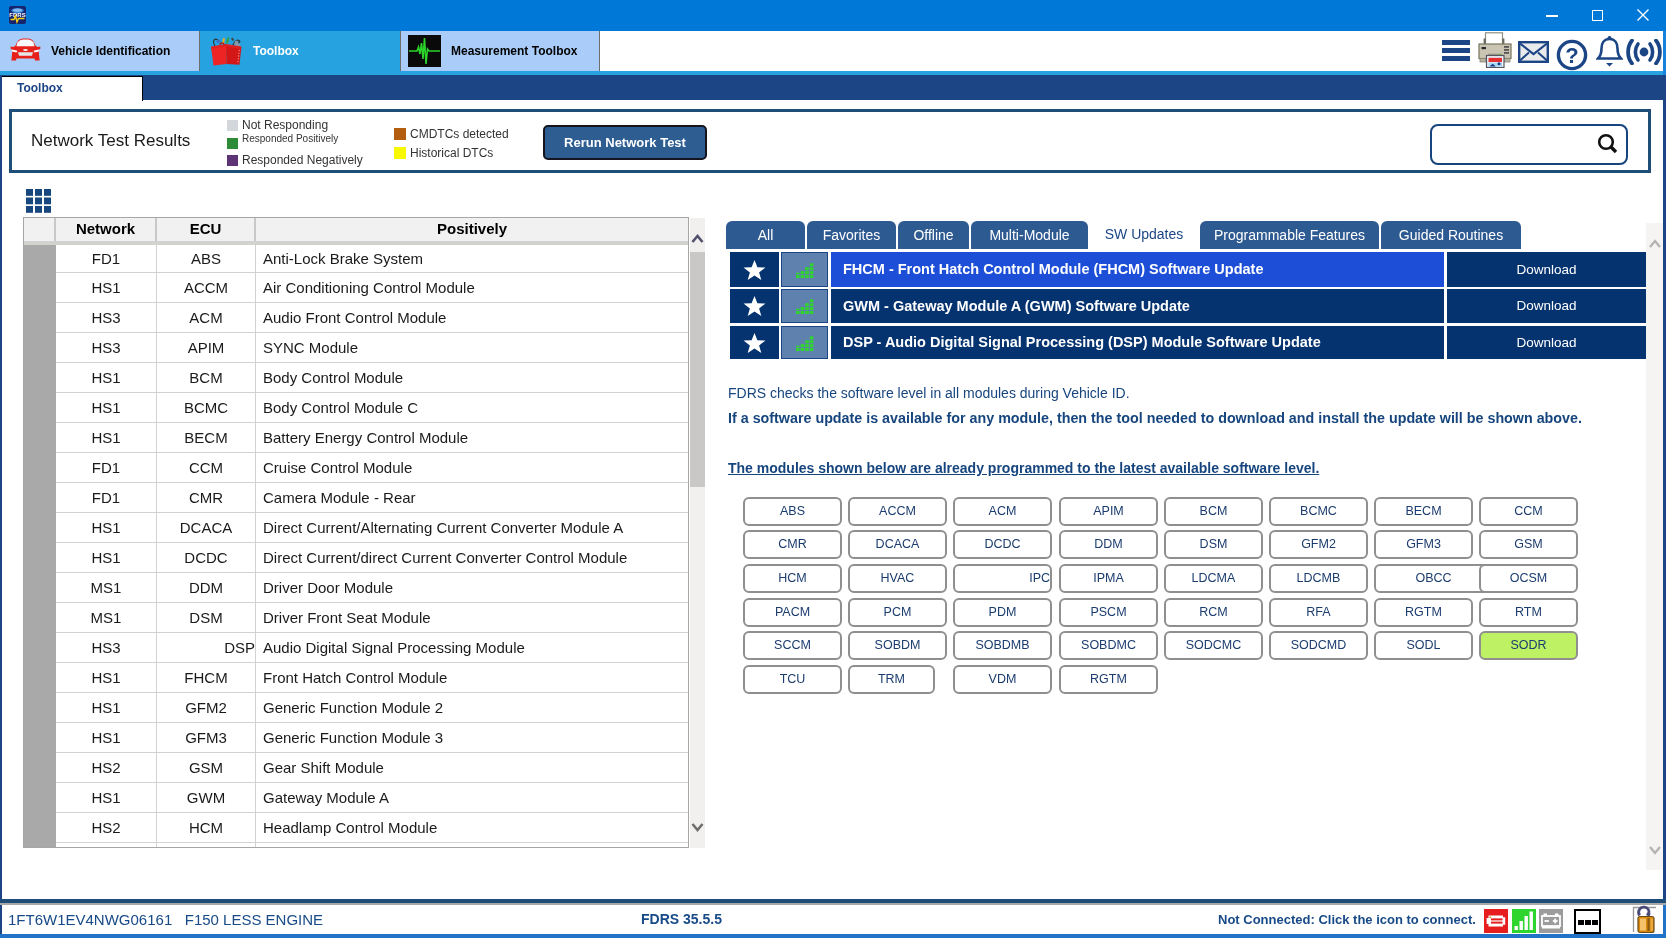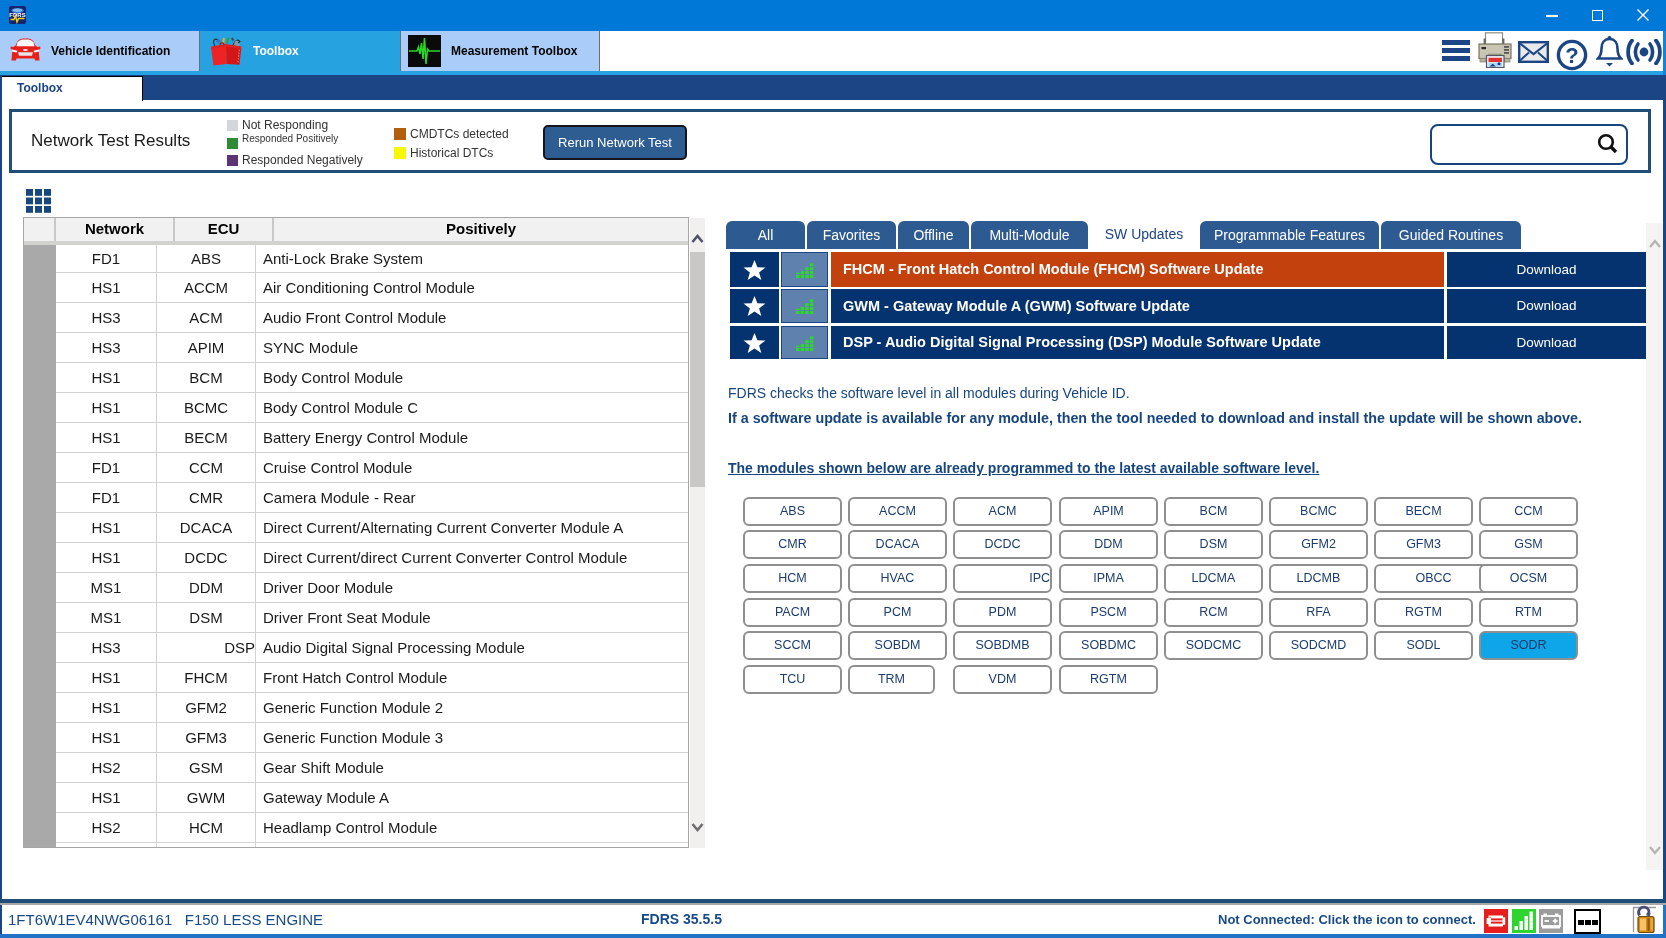--- a/index.html
+++ b/index.html
@@ -132,41 +132,41 @@
 <div class="a" style="left:242px;top:118px;font-size:12px;color:#333">Not Responding</div>
 <div class="a" style="left:227px;top:137.5px;width:11px;height:11px;background:#2E8B35"></div>
 <div class="a" style="left:242px;top:133px;font-size:10px;color:#333">Responded Positively</div>
 <div class="a" style="left:227px;top:155px;width:11px;height:11px;background:#5C3375"></div>
 <div class="a" style="left:242px;top:153px;font-size:12px;color:#333">Responded Negatively</div>
 <div class="a" style="left:394px;top:128px;width:12px;height:12px;background:#B35E0F"></div>
 <div class="a" style="left:410px;top:127px;font-size:12px;color:#333">CMDTCs detected</div>
 <div class="a" style="left:394px;top:147px;width:12px;height:12px;background:#F8F800"></div>
 <div class="a" style="left:410px;top:146px;font-size:12px;color:#333">Historical DTCs</div>
 
-<div class="a" style="left:543px;top:125px;width:144px;height:35px;background:#2E5D92;border:2px solid #15151F;border-radius:5px;color:#fff;font-size:13px;font-weight:normal;text-align:center;line-height:31px">Rerun Network Test</div>
+<div class="a" style="left:543px;top:125px;width:164px;height:35px;background:#2E5D92;border:2px solid #15151F;border-radius:5px;color:#fff;font-size:13px;font-weight:bold;text-align:center;line-height:31px">Rerun Network Test</div>
 <div class="a" style="left:1430px;top:124px;width:198px;height:41px;border:2px solid #16457E;border-radius:8px;background:#fff"></div>
 <svg class="a" style="left:1596px;top:132px" width="24" height="25" viewBox="0 0 24 25">
  <circle cx="10" cy="10" r="6.8" fill="none" stroke="#111" stroke-width="2.6"></circle>
  <line x1="14.8" y1="14.8" x2="20" y2="20" stroke="#111" stroke-width="3.4"></line>
 </svg>
 <svg class="a" style="left:26px;top:189px" width="25" height="24" viewBox="0 0 25 24">
 <rect x="0" y="0.0" width="7" height="6.8" fill="#17477F"></rect>
       <rect x="9" y="0.0" width="7" height="6.8" fill="#17477F"></rect>
       <rect x="18" y="0.0" width="7" height="6.8" fill="#17477F"></rect>
       <rect x="0" y="8.5" width="7" height="6.8" fill="#17477F"></rect>
       <rect x="9" y="8.5" width="7" height="6.8" fill="#17477F"></rect>
       <rect x="18" y="8.5" width="7" height="6.8" fill="#17477F"></rect>
       <rect x="0" y="17.0" width="7" height="6.8" fill="#17477F"></rect>
       <rect x="9" y="17.0" width="7" height="6.8" fill="#17477F"></rect>
       <rect x="18" y="17.0" width="7" height="6.8" fill="#17477F"></rect>
     </svg>
 <div class="a" style="left:23px;top:217px;width:666px;height:631px;border:1px solid #A6A6A6;background:#fff;overflow:hidden">
 <div style="display:flex;height:27px;background:#F1F1F1;border-bottom:4px solid #D2D2CE;font-weight:bold;font-size:15px;color:#000;text-align:center;line-height:22px">
 <div style="width:32px;border-right:2px solid #C8C8C8"></div>
-<div style="width:119px;border-right:2px solid #C8C8C8">Network</div>
+<div style="width:101px;border-right:2px solid #C8C8C8">Network</div>
 <div style="width:99px;border-right:2px solid #C8C8C8">ECU</div>
 <div style="flex:1">Positively</div>
 </div>
 <div style="display:flex;height:28px;font-size:15px;color:#1a1a1a;line-height:27px">
 <div style="width:32px"></div>
 <div style="width:101px;text-align:center;border-right:1px solid #D2D2D2;border-bottom:1px solid #D2D2D2">FD1</div>
 <div style="width:99px;text-align:center;border-right:1px solid #D2D2D2;border-bottom:1px solid #D2D2D2">ABS</div>
 <div style="flex:1;padding-left:7px;border-bottom:1px solid #D2D2D2">Anti-Lock Brake System</div>
 </div>
 <div style="display:flex;height:30px;font-size:15px;color:#1a1a1a;line-height:29px">
@@ -320,21 +320,21 @@
         <rect x="4.6" y="9.1" width="3.6" height="3.0" fill="#2FD42F"></rect>
         <rect x="9.2" y="13.0" width="3.6" height="3.0" fill="#2FD42F"></rect>
         <rect x="9.2" y="9.1" width="3.6" height="3.0" fill="#2FD42F"></rect>
         <rect x="9.2" y="5.2" width="3.6" height="3.0" fill="#2FD42F"></rect>
         <rect x="13.8" y="13.0" width="3.6" height="3.0" fill="#2FD42F"></rect>
         <rect x="13.8" y="9.1" width="3.6" height="3.0" fill="#2FD42F"></rect>
         <rect x="13.8" y="5.2" width="3.6" height="3.0" fill="#2FD42F"></rect>
         <rect x="13.8" y="1.3" width="3.6" height="3.0" fill="#2FD42F"></rect>
       </svg>
     </div>
-<div class="a" style="left:831px;top:252px;width:613px;height:35px;background:#c2410c;color:#fff;font-size:14.5px;font-weight:bold;line-height:35px;padding-left:12px">FHCM - Front Hatch Control Module (FHCM) Software Update</div>
+<div class="a" style="left:831px;top:252px;width:613px;height:35px;background:#1d4ed8;color:#fff;font-size:14.5px;font-weight:bold;line-height:35px;padding-left:12px">FHCM - Front Hatch Control Module (FHCM) Software Update</div>
 <div class="a" style="left:1447px;top:252px;width:199px;height:35px;background:#05336F;color:#fff;font-size:13.5px;text-align:center;line-height:35px">Download</div>
 <div class="a" style="left:730px;top:289px;width:49px;height:34px;background:#05336F;display:flex;align-items:center;justify-content:center">
       <svg width="25" height="24" viewBox="0 0 26 25">
         <path d="M13,2 L16,9.6 L24.4,9.9 L17.8,15 L20.1,23 L13,18.2 L5.9,23 L8.2,15 L1.6,9.9 L10,9.6 Z" fill="#fff"></path>
       </svg>
     </div>
 <div class="a" style="left:781px;top:289px;width:47px;height:34px;background:#5F81AD;border:1px solid #1C4586;display:flex;align-items:center;justify-content:center">
       <svg width="18" height="16" viewBox="0 0 18 16">
         <rect x="0.0" y="13.0" width="3.6" height="3.0" fill="#2FD42F"></rect>
         <rect x="0.0" y="10.7" width="3.6" height="1.4" fill="#2FD42F"></rect>
@@ -409,21 +409,21 @@
 <div class="a" style="left:1269px;top:598px;width:99px;height:29px;background:#fff;border:2px solid #8F8F8F;border-radius:6px;color:#1B3C6E;font-size:12.5px;text-align:center;line-height:25px">RFA</div>
 <div class="a" style="left:1374px;top:598px;width:99px;height:29px;background:#fff;border:2px solid #8F8F8F;border-radius:6px;color:#1B3C6E;font-size:12.5px;text-align:center;line-height:25px">RGTM</div>
 <div class="a" style="left:1479px;top:598px;width:99px;height:29px;background:#fff;border:2px solid #8F8F8F;border-radius:6px;color:#1B3C6E;font-size:12.5px;text-align:center;line-height:25px">RTM</div>
 <div class="a" style="left:743px;top:631px;width:99px;height:29px;background:#fff;border:2px solid #8F8F8F;border-radius:6px;color:#1B3C6E;font-size:12.5px;text-align:center;line-height:25px">SCCM</div>
 <div class="a" style="left:848px;top:631px;width:99px;height:29px;background:#fff;border:2px solid #8F8F8F;border-radius:6px;color:#1B3C6E;font-size:12.5px;text-align:center;line-height:25px">SOBDM</div>
 <div class="a" style="left:953px;top:631px;width:99px;height:29px;background:#fff;border:2px solid #8F8F8F;border-radius:6px;color:#1B3C6E;font-size:12.5px;text-align:center;line-height:25px">SOBDMB</div>
 <div class="a" style="left:1059px;top:631px;width:99px;height:29px;background:#fff;border:2px solid #8F8F8F;border-radius:6px;color:#1B3C6E;font-size:12.5px;text-align:center;line-height:25px">SOBDMC</div>
 <div class="a" style="left:1164px;top:631px;width:99px;height:29px;background:#fff;border:2px solid #8F8F8F;border-radius:6px;color:#1B3C6E;font-size:12.5px;text-align:center;line-height:25px">SODCMC</div>
 <div class="a" style="left:1269px;top:631px;width:99px;height:29px;background:#fff;border:2px solid #8F8F8F;border-radius:6px;color:#1B3C6E;font-size:12.5px;text-align:center;line-height:25px">SODCMD</div>
 <div class="a" style="left:1374px;top:631px;width:99px;height:29px;background:#fff;border:2px solid #8F8F8F;border-radius:6px;color:#1B3C6E;font-size:12.5px;text-align:center;line-height:25px">SODL</div>
-<div class="a" style="left:1479px;top:631px;width:99px;height:29px;background:#0ea5e9;border:2px solid #8F8F8F;border-radius:6px;color:#1B3C6E;font-size:12.5px;text-align:center;line-height:25px">SODR</div>
+<div class="a" style="left:1479px;top:631px;width:99px;height:29px;background:#bef264;border:2px solid #8F8F8F;border-radius:6px;color:#1B3C6E;font-size:12.5px;text-align:center;line-height:25px">SODR</div>
 <div class="a" style="left:743px;top:665px;width:99px;height:29px;background:#fff;border:2px solid #8F8F8F;border-radius:6px;color:#1B3C6E;font-size:12.5px;text-align:center;line-height:25px">TCU</div>
 <div class="a" style="left:848px;top:665px;width:87px;height:29px;background:#fff;border:2px solid #8F8F8F;border-radius:6px;color:#1B3C6E;font-size:12.5px;text-align:center;line-height:25px">TRM</div>
 <div class="a" style="left:953px;top:665px;width:99px;height:29px;background:#fff;border:2px solid #8F8F8F;border-radius:6px;color:#1B3C6E;font-size:12.5px;text-align:center;line-height:25px">VDM</div>
 <div class="a" style="left:1059px;top:665px;width:99px;height:29px;background:#fff;border:2px solid #8F8F8F;border-radius:6px;color:#1B3C6E;font-size:12.5px;text-align:center;line-height:25px">RGTM</div>
 
 <div class="a" style="left:1646px;top:223px;width:17px;height:647px;background:#F5F4F2"></div>
 <svg class="a" style="left:1648px;top:238px" width="14" height="12" viewBox="0 0 14 12">
       <path d="M2,9 L7,3 L12,9" fill="none" stroke="#B5B4B2" stroke-width="2.4"></path>
     </svg>
 <svg class="a" style="left:1648px;top:843px" width="14" height="14" viewBox="0 0 14 14">

